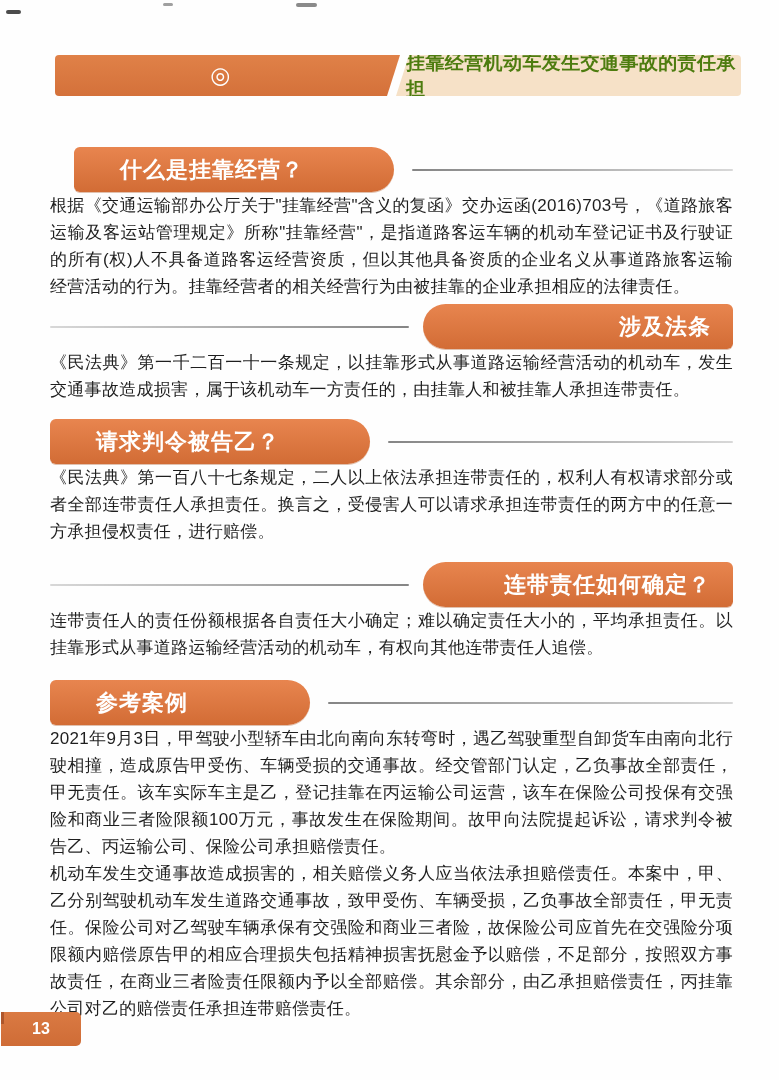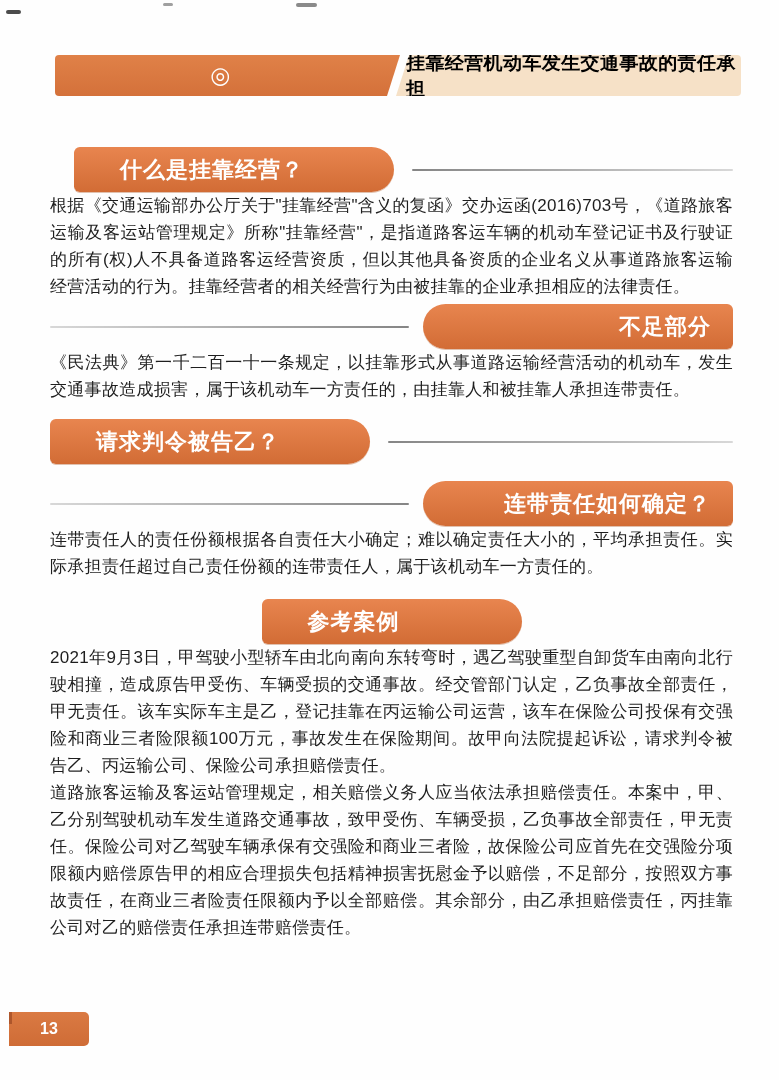--- a/index.html
+++ b/index.html
@@ -31,21 +31,21 @@
     gap:8px; padding-right:14px;
     color:#ffffff; font-weight:bold; font-size:21px; letter-spacing:0.5px;
   }
   .bullseye { font-size:23px; line-height:1; font-weight:normal; }
   .banner-right {
     flex:1; margin-left:-4px;
     background:#f6e1c7;
     clip-path:polygon(13px 0, 100% 0, 100% 100%, 0 100%);
     border-radius:0 4px 4px 0;
     display:flex; align-items:center; justify-content:center;
-    color:#000000; font-weight:bold; font-size:19px; letter-spacing:0.4px;
+    color:#4d7c0f; font-weight:bold; font-size:19px; letter-spacing:0.4px;
     padding-left:10px;
   }
 
   
   .content {
     position:absolute; left:50px; right:46px; top:96px;
   }
   .section-head { display:flex; align-items:center; }
   .pill {
     height:45px; flex:none;
@@ -76,27 +76,27 @@
 
   
   .mt-head1 { margin-top:51px;padding-left:24px; }
   .mt-p1    { margin-top:8px;  }
   .mt-head2 { margin-top:4px;  }
   .mt-p2    { margin-top:8px;  }
   .mt-head3 { margin-top:16px; }
   .mt-p3    { margin-top:10px; }
   .mt-head4 { margin-top:17px;text-align:center; }
   .mt-p4    { margin-top:9px;  }
-  .mt-head5 { margin-top:19px;flex-direction:column; }
+  .mt-head5 { margin-top:19px; }
   .mt-p5    { margin-top:7px;  }
   .mt-p6    { margin-top:2px;  }
 
   
   .page-num {
-    position:absolute; left:9px; top:1012px;
+    position:absolute; left:1px; top:1012px;
     width:80px; height:34px;
     background:linear-gradient(180deg,#da7a43 0%,#cf6c36 100%);
     border-radius:0 5px 5px 0;
     display:flex; align-items:center; justify-content:center;
     color:#ffffff; font-weight:bold; font-size:16px;
   }
   .page-num::before {
     content:""; position:absolute; left:0; top:0; width:3px; height:12px;
     background:#8d3d1b; opacity:0.55;
   }
@@ -125,48 +125,49 @@
       <div class="pill left-pill w250">
         <span>什么是挂靠经营？</span>
       </div>
       <div class="rule to-right"></div>
     </div>
     <p class="body mt-p1">根据《交通运输部办公厅关于"挂靠经营"含义的复函》交办运函(2016)703号，《道路旅客运输及客运站管理规定》所称"挂靠经营"，是指道路客运车辆的机动车登记证书及行驶证的所有(权)人不具备道路客运经营资质，但以其他具备资质的企业名义从事道路旅客运输经营活动的行为。挂靠经营者的相关经营行为由被挂靠的企业承担相应的法律责任。</p>
 
     <div class="section-head mt-head2">
       <div class="rule to-left"></div>
       <div class="pill right-pill w264">
-        <span>不足部分</span>
+        <span>涉及法条</span>
       </div>
     </div>
     <p class="body mt-p2">《民法典》第一千二百一十一条规定，以挂靠形式从事道路运输经营活动的机动车，发生交通事故造成损害，属于该机动车一方责任的，由挂靠人和被挂靠人承担连带责任。</p>
 
     <div class="section-head mt-head3">
       <div class="pill left-pill w250">
         <span>请求判令被告乙？</span>
       </div>
       <div class="rule to-right"></div>
     </div>
+    <p class="body mt-p3">《民法典》第一百八十七条规定，二人以上依法承担连带责任的，权利人有权请求部分或者全部连带责任人承担责任。换言之，受侵害人可以请求承担连带责任的两方中的任意一方承担侵权责任，进行赔偿。</p>
 
     <div class="section-head mt-head4">
       <div class="rule to-left"></div>
       <div class="pill right-pill w264">
         <span>连带责任如何确定？</span>
       </div>
     </div>
-    <p class="body mt-p4">连带责任人的责任份额根据各自责任大小确定；难以确定责任大小的，平均承担责任。实际承担责任超过自己责任份额的连带责任人，属于该机动车一方责任的。</p>
+    <p class="body mt-p4">连带责任人的责任份额根据各自责任大小确定；难以确定责任大小的，平均承担责任。以挂靠形式从事道路运输经营活动的机动车，有权向其他连带责任人追偿。</p>
 
     <div class="section-head mt-head5">
       <div class="pill left-pill w190">
         <span>参考案例</span>
       </div>
       <div class="rule to-right"></div>
     </div>
     <p class="body mt-p5">2021年9月3日，甲驾驶小型轿车由北向南向东转弯时，遇乙驾驶重型自卸货车由南向北行驶相撞，造成原告甲受伤、车辆受损的交通事故。经交管部门认定，乙负事故全部责任，甲无责任。该车实际车主是乙，登记挂靠在丙运输公司运营，该车在保险公司投保有交强险和商业三者险限额100万元，事故发生在保险期间。故甲向法院提起诉讼，请求判令被告乙、丙运输公司、保险公司承担赔偿责任。</p>
-    <p class="body mt-p6">道路旅客运输及客运站管理规定，相关赔偿义务人应当依法承担赔偿责任。本案中，甲、乙分别驾驶机动车发生道路交通事故，致甲受伤、车辆受损，乙负事故全部责任，甲无责任。保险公司对乙驾驶车辆承保有交强险和商业三者险，故保险公司应首先在交强险分项限额内赔偿原告甲的相应合理损失包括精神损害抚慰金予以赔偿，不足部分，按照双方事故责任，在商业三者险责任限额内予以全部赔偿。其余部分，由乙承担赔偿责任，丙挂靠公司对乙的赔偿责任承担连带赔偿责任。</p>
+    <p class="body mt-p6">机动车发生交通事故造成损害的，相关赔偿义务人应当依法承担赔偿责任。本案中，甲、乙分别驾驶机动车发生道路交通事故，致甲受伤、车辆受损，乙负事故全部责任，甲无责任。保险公司对乙驾驶车辆承保有交强险和商业三者险，故保险公司应首先在交强险分项限额内赔偿原告甲的相应合理损失包括精神损害抚慰金予以赔偿，不足部分，按照双方事故责任，在商业三者险责任限额内予以全部赔偿。其余部分，由乙承担赔偿责任，丙挂靠公司对乙的赔偿责任承担连带赔偿责任。</p>
 
   </div>
 
   <div class="page-num">
     <span>13</span>
   </div>
 
 </div>
 
 </body></html>

